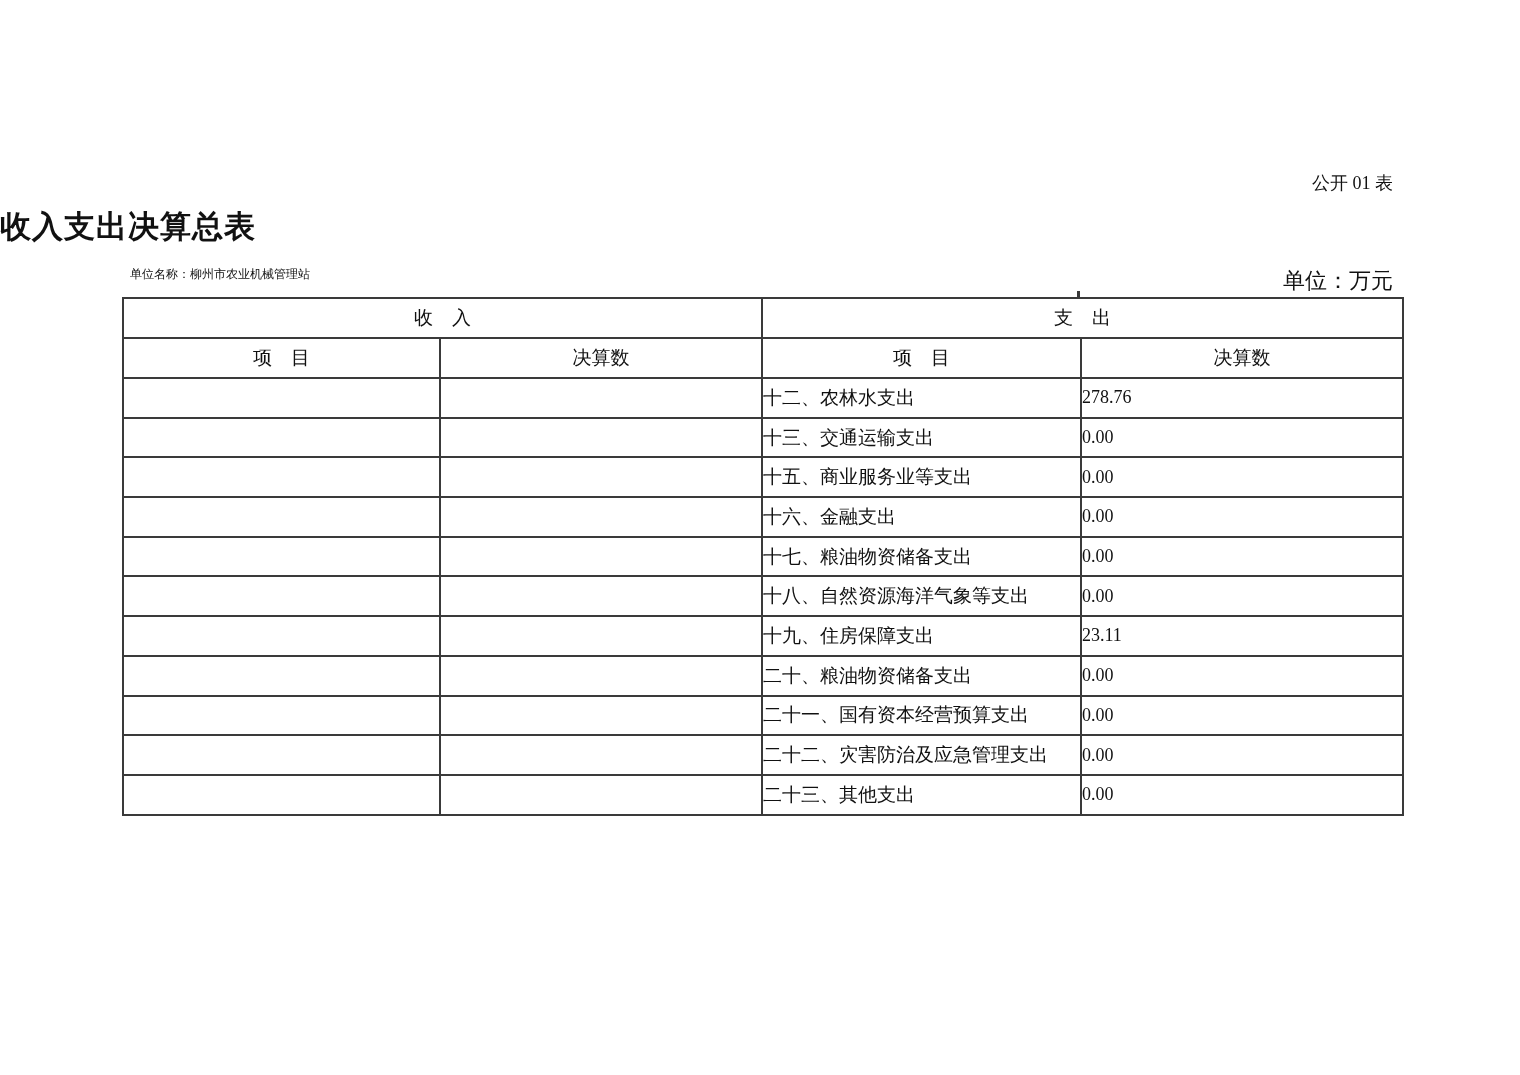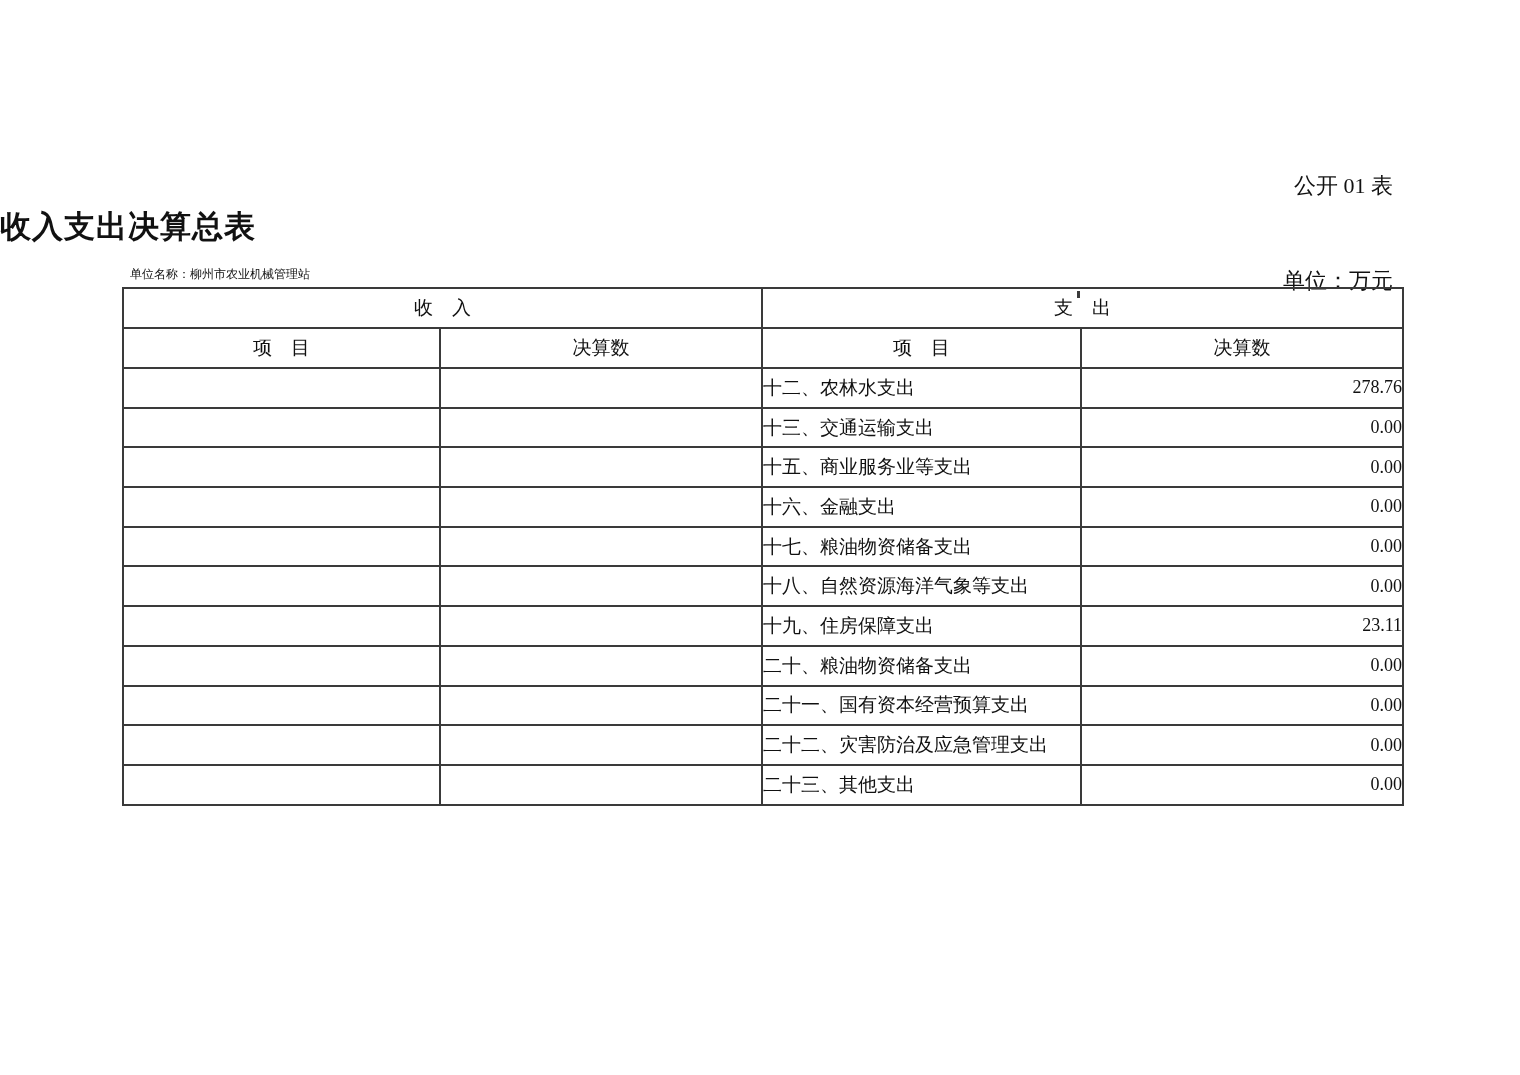--- a/index.html
+++ b/index.html
@@ -13,21 +13,21 @@
     height: 1075px;
     background: #ffffff;
     color: #111111;
     font-family: "Liberation Serif", "DejaVu Serif", serif;
     overflow: hidden;
   }
   .corner-label {
     position: absolute;
     top: 171px;
     right: 127px;
-    font-size: 22px;
+    font-size: 18px;
     white-space: nowrap;
   }
   .doc-title {
     position: absolute;
     top: 206px;
     left: 0;
     width: 100%;
     margin: 0;
     font-size: 31px;
     font-weight: 700;
@@ -43,21 +43,21 @@
   .meta-right {
     position: absolute;
     top: 266px;
     right: 127px;
     font-size: 22px;
     white-space: nowrap;
   }
   table.summary-table {
     position: absolute;
     left: 122px;
-    top: 287px;
+    top: 297px;
     width: 1280px;
     border-collapse: collapse;
     table-layout: fixed;
     font-size: 19px;
     color: #111111;
   }
   table.summary-table td {
     border: 2px solid #3a3a3a;
     padding: 0;
     overflow: hidden;
@@ -74,21 +74,20 @@
   }
   tr.data-row td {
     height: 37.7px;
     vertical-align: middle;
   }
   td.item-cell {
     text-align: left;
     padding-left: 10px;
   }
   td.amount-cell {
-    text-align: right;
     padding-right: 12px;
     font-size: 18px;
   }
   .divider-tick {
     position: absolute;
     left: 1077px;
     top: 291px;
     width: 3px;
     height: 7px;
     background: #3a3a3a;

